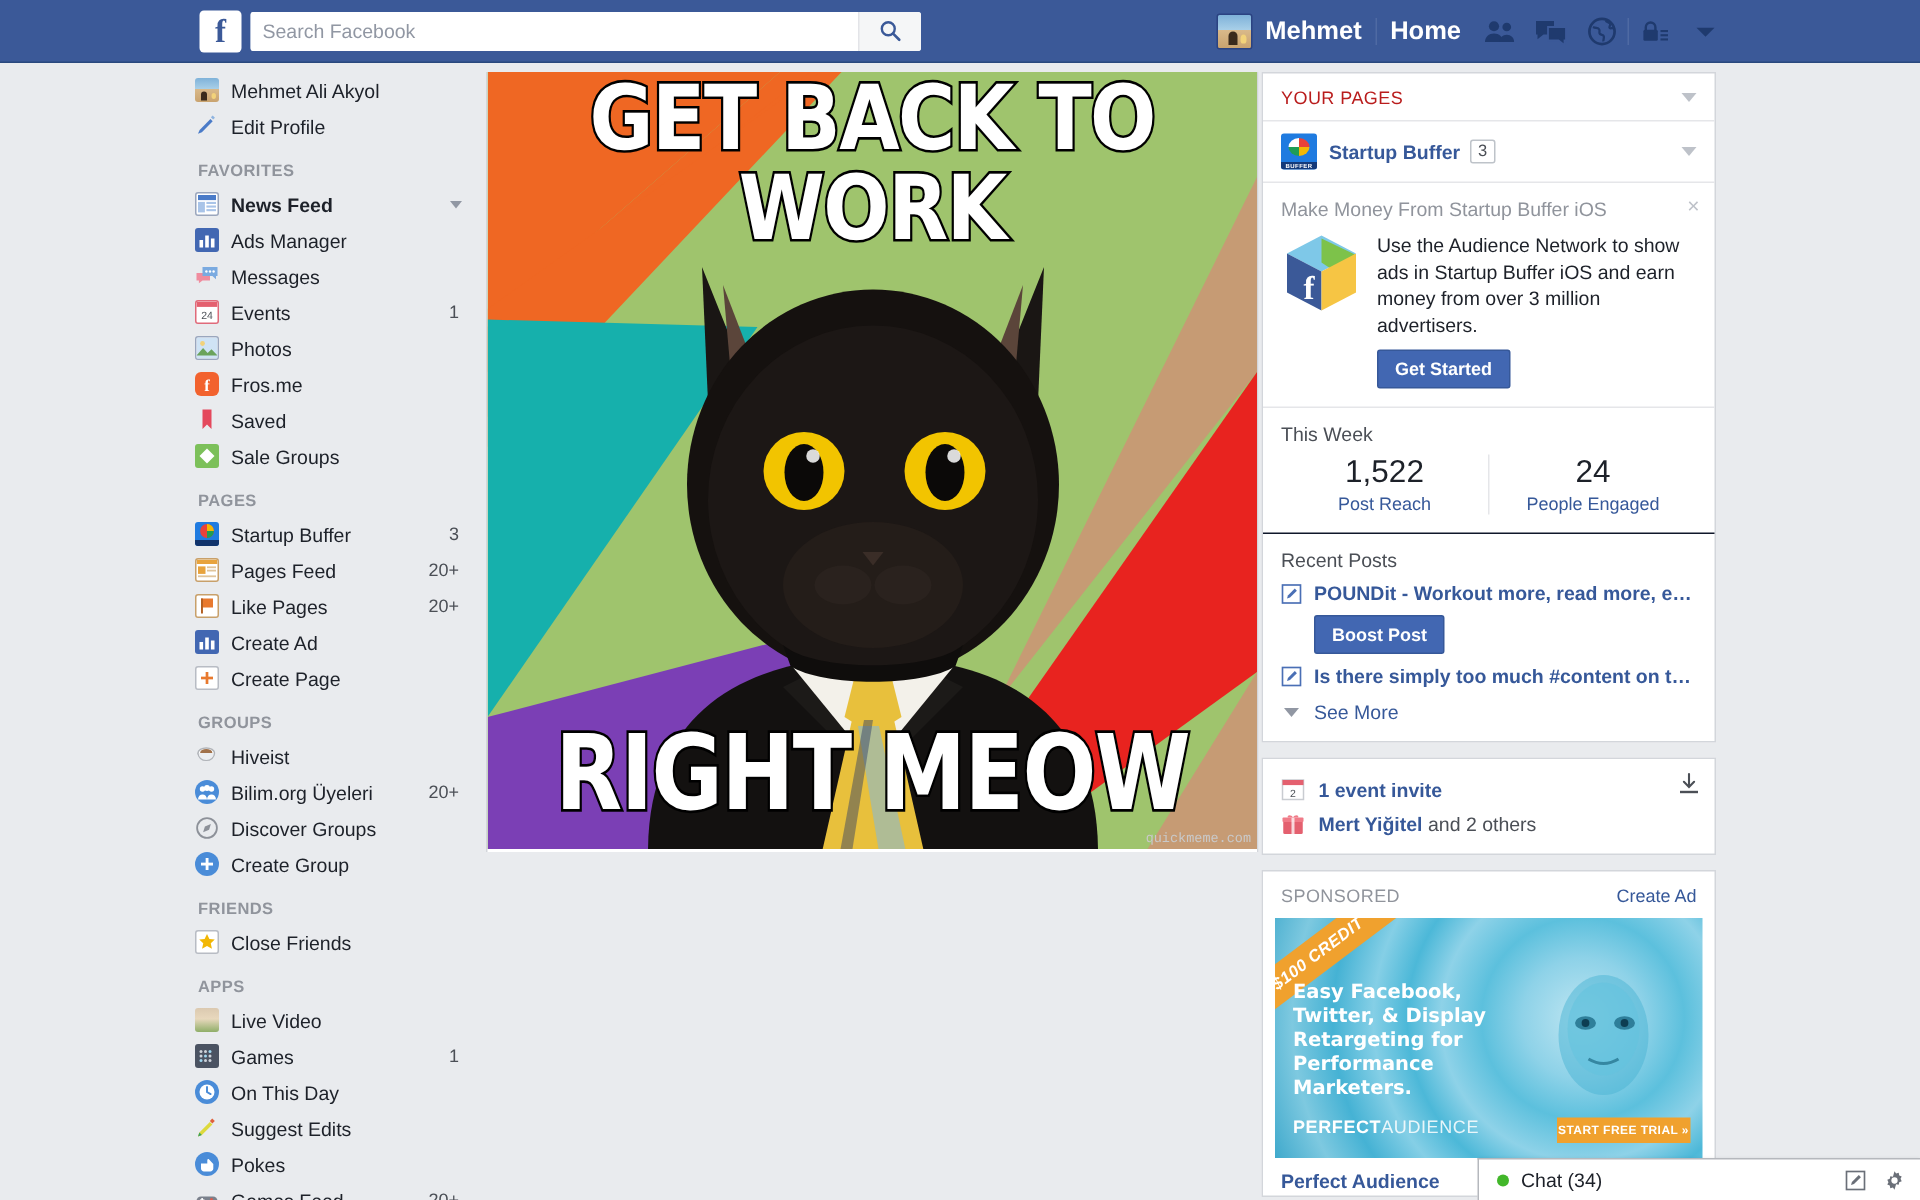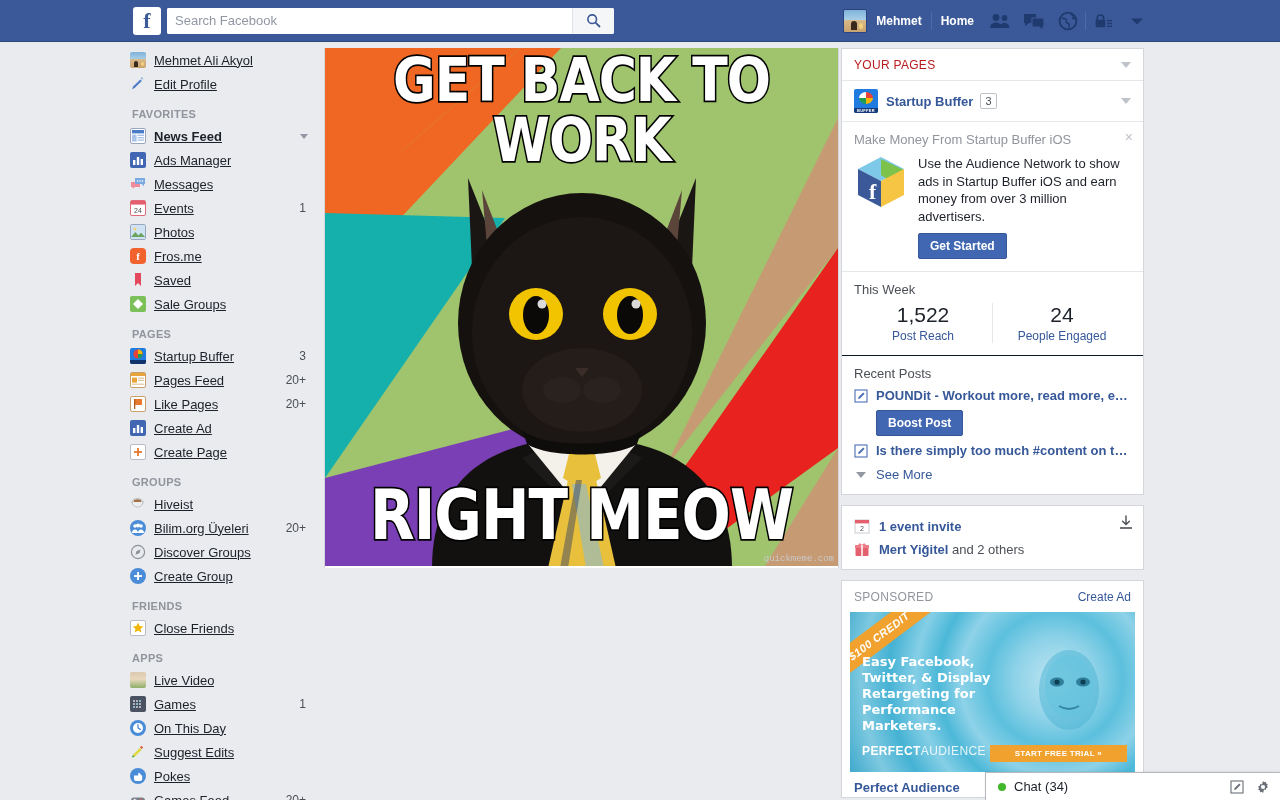--- a/index.html
+++ b/index.html
@@ -55,39 +55,39 @@
   }
   #nav-avatar::after{
     content:""; position:absolute; left:7px; bottom:2px; width:6px; height:9px;
     background:#3a2a1c; border-radius:3px 3px 0 0;
   }
   #nav-avatar::before{
     content:""; position:absolute; right:3px; bottom:3px; width:4px; height:6px;
     background:#f2d27a; border-radius:50% 50% 40% 40%;
   }
   .nav-link {
-    color: #fff; font-weight: bold; font-size: 12px;
+    color: #fff; font-weight: bold; font-size: 17px;
     padding: 0 9px; cursor: pointer; white-space: nowrap;
   }
   .nav-sep { width:1px; height:18px; background:#4f6aa3; }
   .nav-icon {
     width: 34px; height: 28px; display:flex; align-items:center; justify-content:center;
     cursor: pointer;
   }
   .nav-icon svg { display:block; }
 
   
   #sidebar {
     position: absolute; left: 126px; top: 48px;
     width: 190px;
   }
   .sb-row {
     display: flex; align-items: center;
     height: 24px; padding: 0 4px 0 4px;
-    cursor: pointer; position: relative; text-decoration: underline;
+    cursor: pointer; position: relative;
   }
   .sb-icon {
     width: 16px; height: 16px; margin-right: 8px;
     flex: 0 0 16px; position: relative;
     border-radius: 2px;
   }
   .sb-label {
     font-size: 13px; color: #1d2129; white-space: nowrap;
     overflow: hidden; text-overflow: ellipsis;
   }
@@ -230,21 +230,21 @@
   }
   .ad-copy {
     position:absolute; left:12px; top:42px; width:150px;
     color:#fff; font-weight:bold; font-size:13px; line-height:1.22;
     font-family:"DejaVu Sans", sans-serif;
   }
   .ad-brand { position:absolute; left:12px; bottom:14px; font-size:12px; color:#fff; font-weight:bold; letter-spacing:.4px; }
   .ad-brand .light { font-weight:normal; opacity:.85; }
   .ad-cta {
     position:absolute; right:8px; bottom:10px; background:#f0a12e; color:#fff;
-    font-size:8px; font-weight:bold; padding:4px 25px; letter-spacing:.3px;
+    font-size:8px; font-weight:bold; padding:4px 1px; letter-spacing:.3px;
   }
   .ad-face { position:absolute; right:18px; top:24px; width:100px; height:112px; }
   .ad-title { font-size:13px; font-weight:bold; color:#365899; padding:8px 12px 2px 12px; }
 
   
   #chatbar {
     position: absolute; right: 0; bottom: 0; width: 295px; height: 28px;
     background:#fff; border:1px solid #b5b8bd; border-bottom:none; border-right:none;
     display:flex; align-items:center; padding: 0 10px 0 12px;
     box-shadow: 0 -1px 2px rgba(0,0,0,.06);

